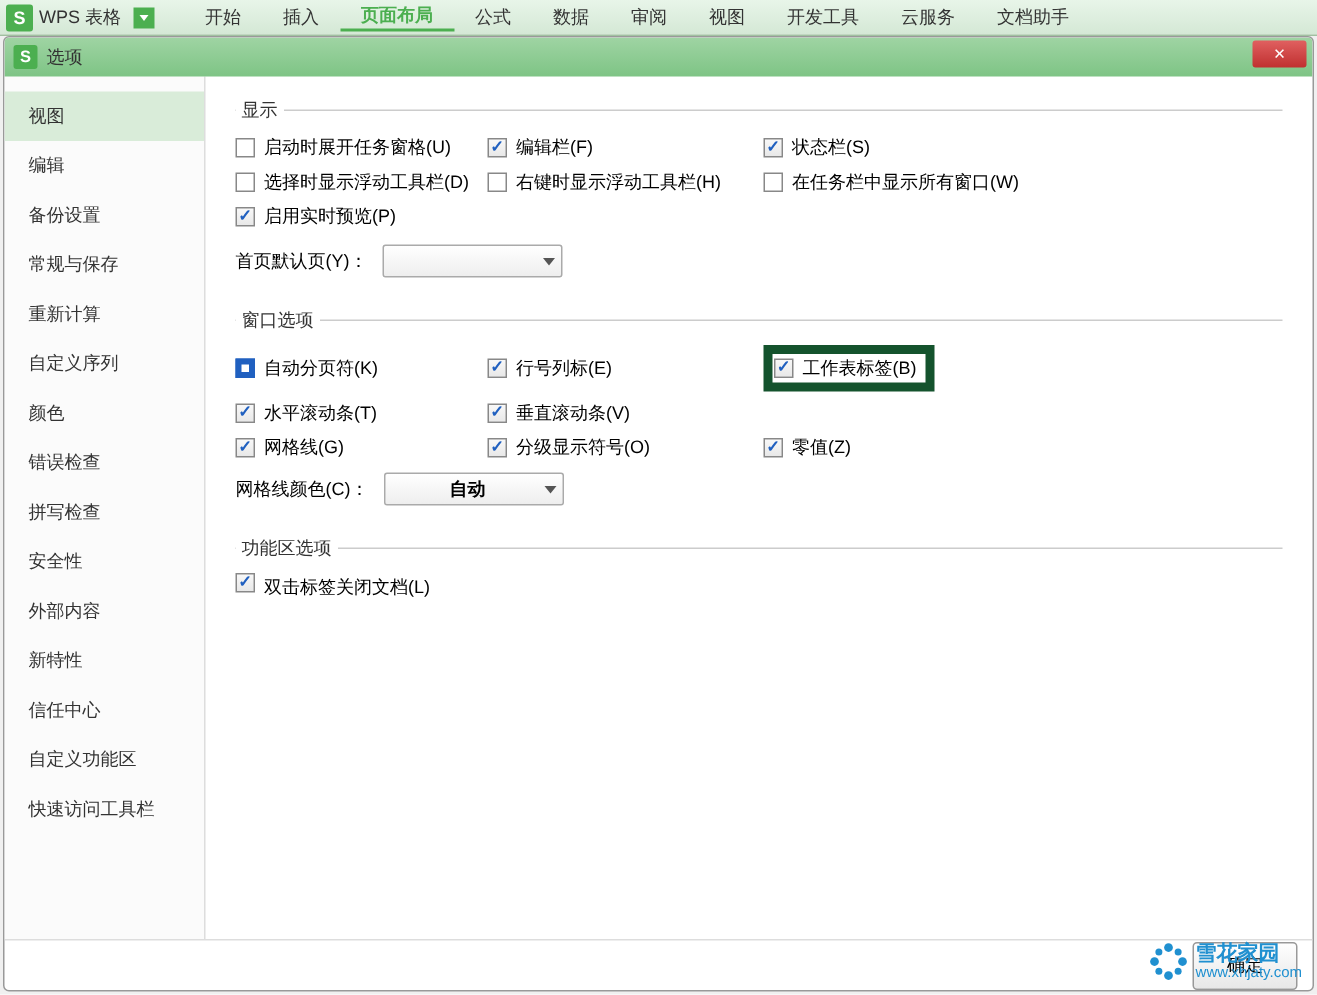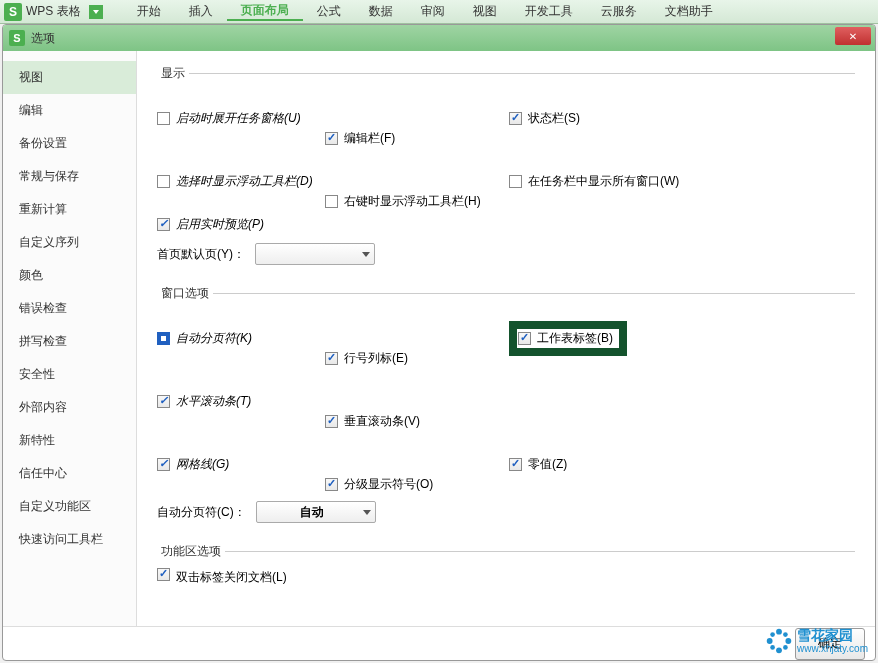--- a/index.html
+++ b/index.html
@@ -22,29 +22,29 @@
     
     .dialog-body { display: flex; height: calc(100% - 60px); }
     .sidebar { width: 134px; background: #fbfbfb; border-right: 1px solid #ddd; padding-top: 10px; }
     .sidebar-item { padding: 8px 16px; cursor: pointer; color: #333; }
     .sidebar-item.selected { background: #d9ecd9; }
     
     .content { flex: 1; padding: 14px 20px; overflow: auto; }
     fieldset { border: none; border-top: 1px solid #ccc; margin-bottom: 14px; padding-top: 8px; }
     legend { padding: 0 4px; color: #333; }
     .row { display: flex; margin-bottom: 6px; align-items: center; }
-    .col1 { width: 168px; display: flex; align-items: center; font-style: italic; }
-    .col2 { width: 168px; display: flex; align-items: center; margin-top: 40px; }
+    .col1 { width: 168px; display: flex; align-items: center; }
+    .col2 { width: 168px; display: flex; align-items: center; }
     .col3 { display: flex; align-items: center; padding-left: 16px; }
     .checkbox { width: 13px; height: 13px; border: 1px solid #888; background: white; margin-right: 6px; display: inline-flex; align-items: center; justify-content: center; position: relative; }
     .checkbox.checked { background: linear-gradient(#f8f8f8, #e8e8e8); }
     .checkbox.checked::after { content: "✓"; color: #2060c0; font-size: 11px; font-weight: bold; position: absolute; top: -2px; }
     .checkbox.filled { background: #2060c0; border-color: #2060c0; }
     .checkbox.filled::after { content: ""; width: 5px; height: 5px; background: white; }
-    .highlight-box { border: 8px solid #14532d; padding: 1px 6px 1px 1px; display: inline-flex; align-items: center; }
+    .highlight-box { border: 6px solid #14532d; padding: 1px 6px 1px 1px; display: inline-flex; align-items: center; }
     
     .label-inline { margin-right: 10px; }
     .combo { width: 120px; height: 22px; border: 1px solid #aaa; background: linear-gradient(#fff, #eee); display: inline-flex; align-items: center; justify-content: flex-end; padding: 0 4px; cursor: pointer; border-radius: 2px; font-weight: bold; }
     .combo::after { content: ""; border-left: 4px solid transparent; border-right: 4px solid transparent; border-top: 5px solid #555; }
     .combo.centered { justify-content: space-between; }
     .combo.centered span { flex: 1; text-align: center; }
     
     .dialog-footer { height: 34px; border-top: 1px solid #ddd; display: flex; justify-content: flex-end; align-items: center; padding: 0 10px; gap: 8px; }
     .btn { min-width: 70px; height: 32px; border: 1px solid #999; background: linear-gradient(#fefefe, #e8e8e8); border-radius: 3px; cursor: pointer; display: inline-flex; align-items: center; justify-content: center; }
     
@@ -181,21 +181,21 @@
           <span class="col2">
               <span class="checkbox checked"></span>
               <span>分级显示符号(O)</span>
             </span>
           <span class="col3">
               <span class="checkbox checked"></span>
               <span>零值(Z)</span>
             </span>
         </div>
         <div class="row" style="margin-top:8px;">
-          <span class="label-inline">自动分页符(C)：</span>
+          <span class="label-inline">网格线颜色(C)：</span>
           <span class="combo centered">
               <span>自动</span>
             </span>
         </div>
       </fieldset>
 
       <fieldset>
         <legend>功能区选项</legend>
         <div class="row">
           <span><span class="checkbox checked"></span><span>双击标签关闭文档(L)</span></span>

